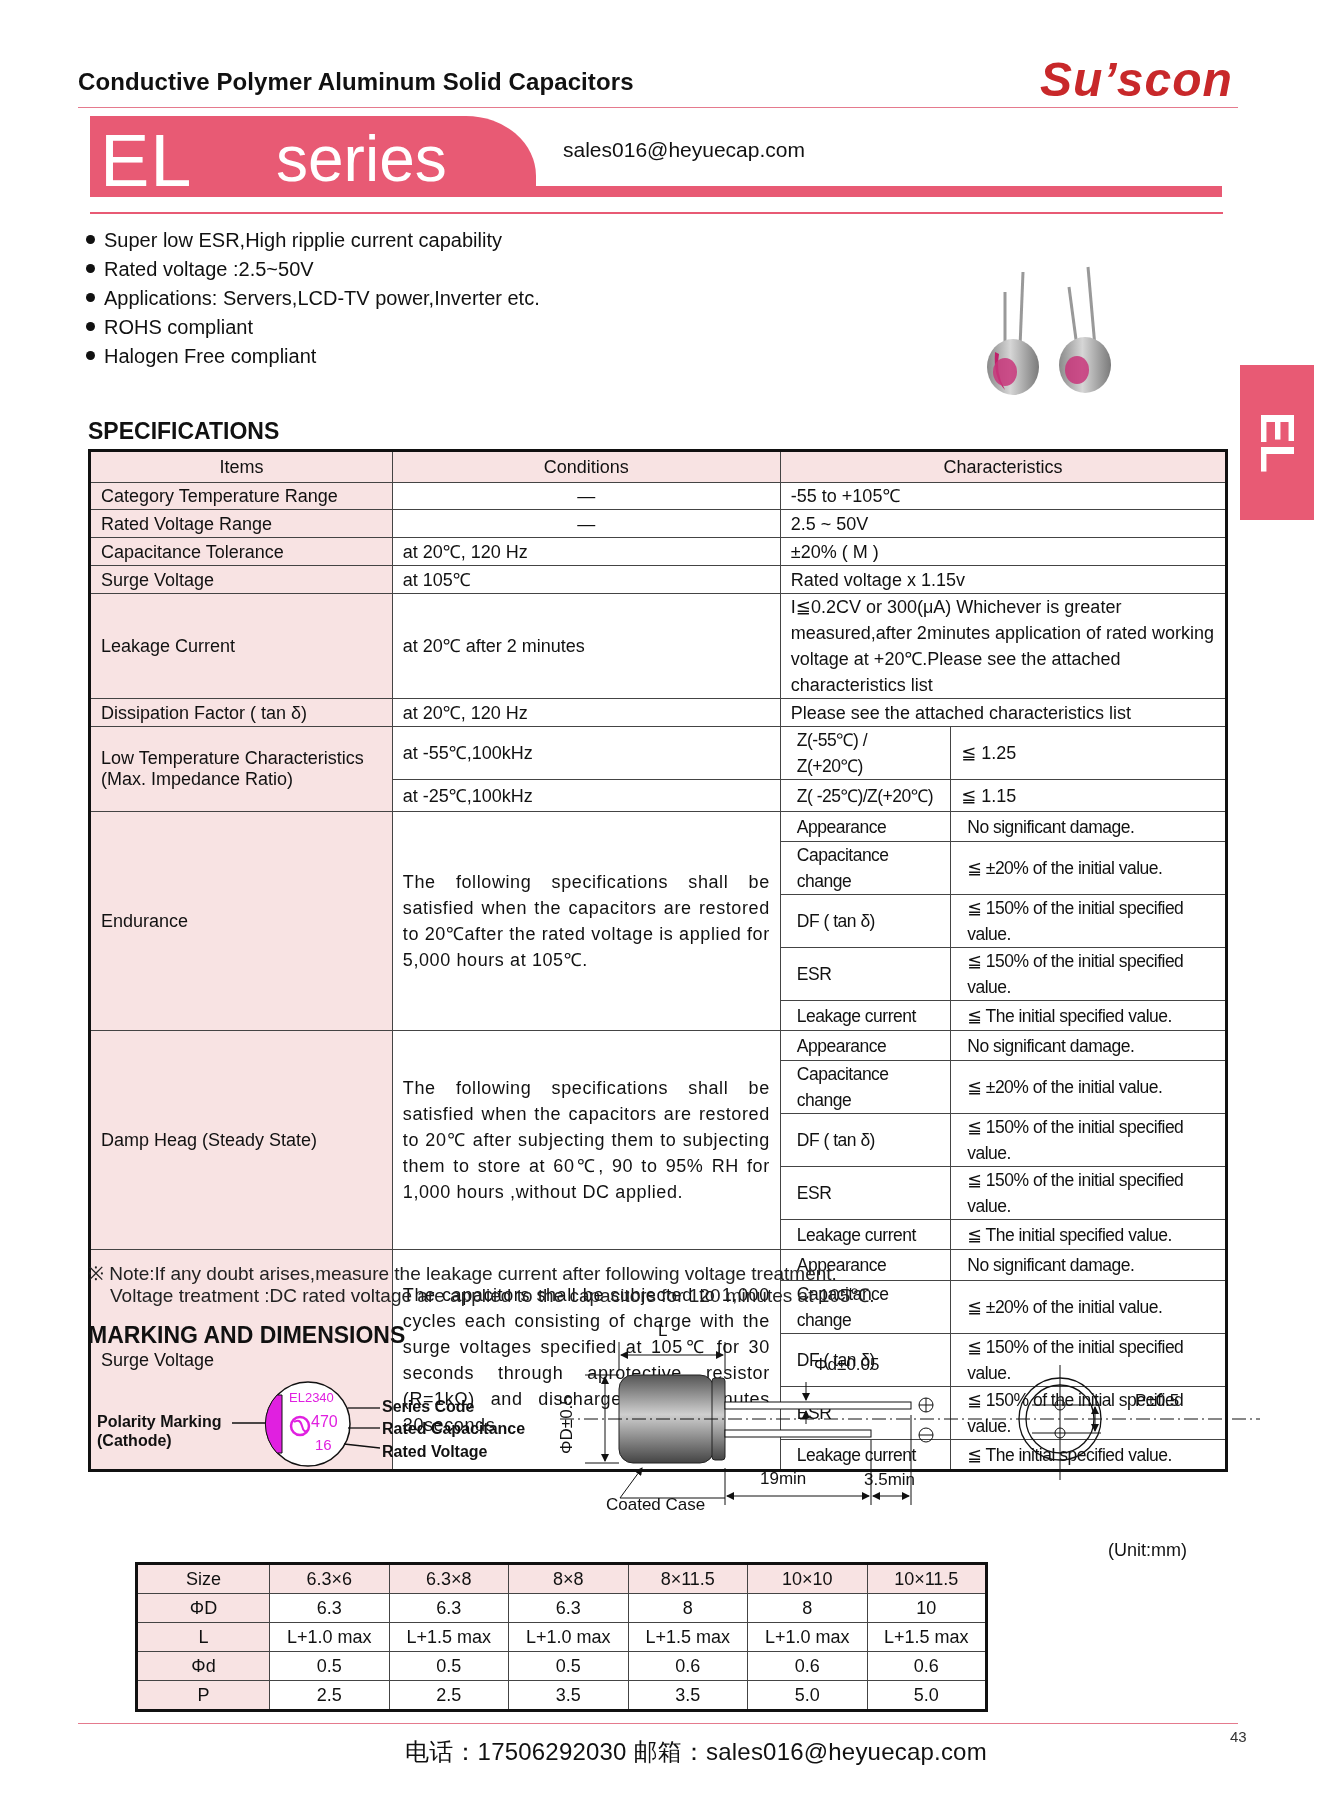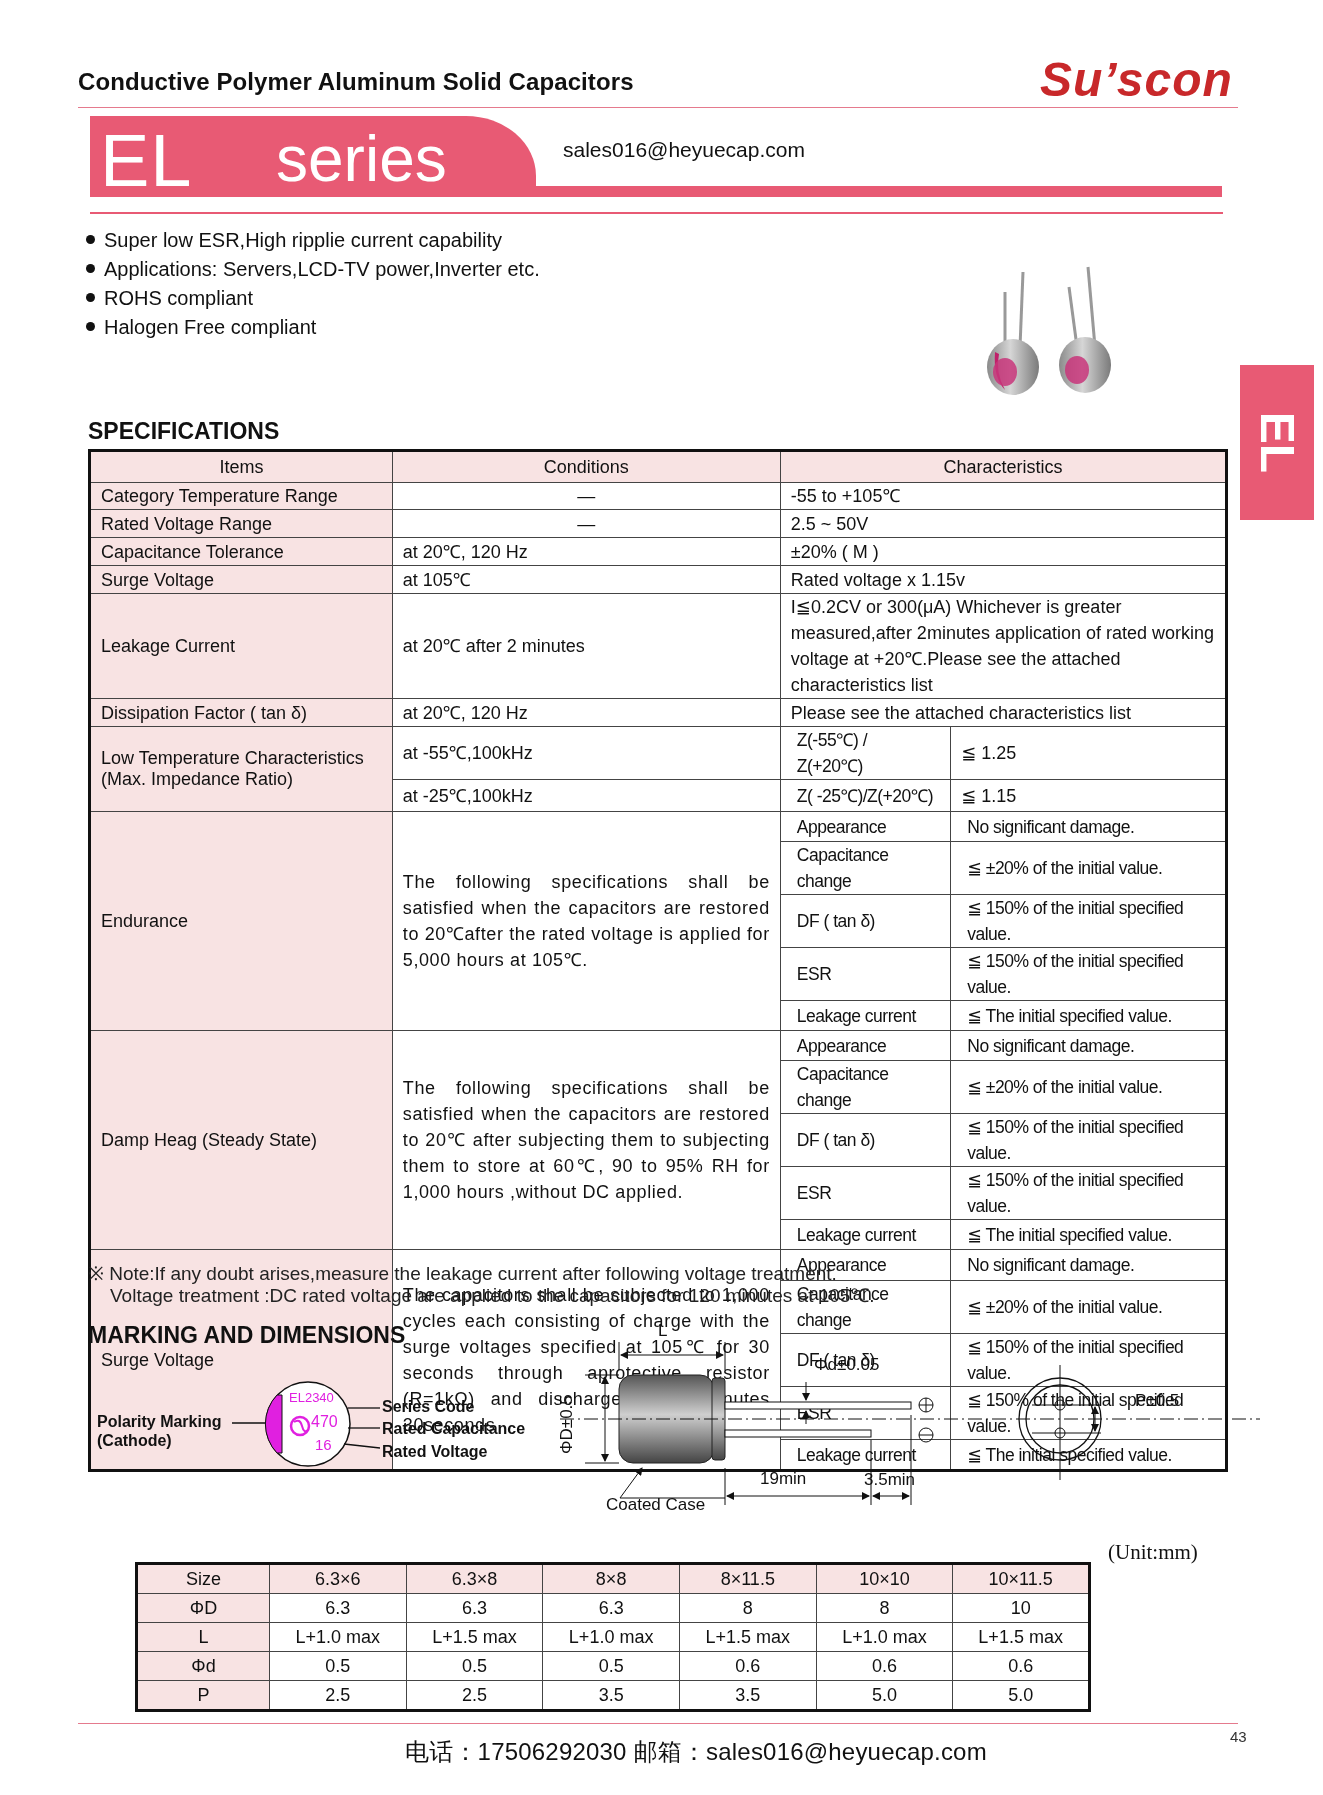--- a/index.html
+++ b/index.html
@@ -38,46 +38,47 @@
   table.spec td.sub { font-size:17.5px; letter-spacing:-0.5px; padding:0 16px; }
   .tight { line-height:21px !important; }
 
   .note { left:88px; top:1263px; font-size:19px; line-height:22px; color:#222; }
   .note .l2 { padding-left:22px; }
 
   
   .lbl-bold { font-weight:bold; font-size:16px; color:#111; }
 
   
-  table.dim { position:absolute; left:135px; top:1562px; width:956px; border-collapse:collapse; border:3px solid #111; table-layout:fixed; }
+  table.dim { position:absolute; left:135px; top:1562px; width:853px; border-collapse:collapse; border:3px solid #111; table-layout:fixed; }
   table.dim td { border:1.5px solid #444; font-size:18px; text-align:center; height:28px; padding:0; }
   table.dim tr.size-row td { background:#f8e3e3; }
   table.dim td.rowhdr { background:#f8e3e3; }
 
-  .unit { left:1108px; top:1540px; font-size:21px;font-family:Liberation Serif, serif; }
+  .unit { left:1108px; top:1540px; font-size:18px; }
   .hr-foot { left:78px; top:1723px; width:1160px; height:1px; background:#e57a8d; }
   .footer { left:405px; top:1736px; font-size:24px; letter-spacing:0.2px; }
   .page-num { left:1230px; top:1728px; font-size:15px; color:#333; }
 </style>
 </head>
 <body>
 
 <div class="abs doc-title">Conductive Polymer Aluminum Solid Capacitors</div>
 <div class="abs brand">Su’scon</div>
 <div class="abs hr-top"></div>
 
 <div class="abs banner"></div>
 <div class="abs banner-strip"></div>
 <div class="abs banner-el">EL</div>
 <div class="abs banner-series">series</div>
 <div class="abs email">sales016@heyuecap.com</div>
 <div class="abs hr-banner2"></div>
 
 <ul class="abs features">
   <li><span class="dot"></span><span>Super low ESR,High ripplie current capability</span></li>
+  <li><span class="dot"></span><span>Rated voltage :2.5~50V</span></li>
   <li><span class="dot"></span><span>Applications: Servers,LCD-TV power,Inverter etc.</span></li>
   <li><span class="dot"></span><span>ROHS compliant</span></li>
   <li><span class="dot"></span><span>Halogen Free  compliant</span></li>
 </ul>
 
 <svg class="abs" style="left:965px;top:262px" width="150" height="135">
   <defs>
     <linearGradient id="can" x1="0" x2="1">
       <stop offset="0" stop-color="#8a8a8a"></stop>
         <stop offset="0.45" stop-color="#d6d6d6"></stop>

